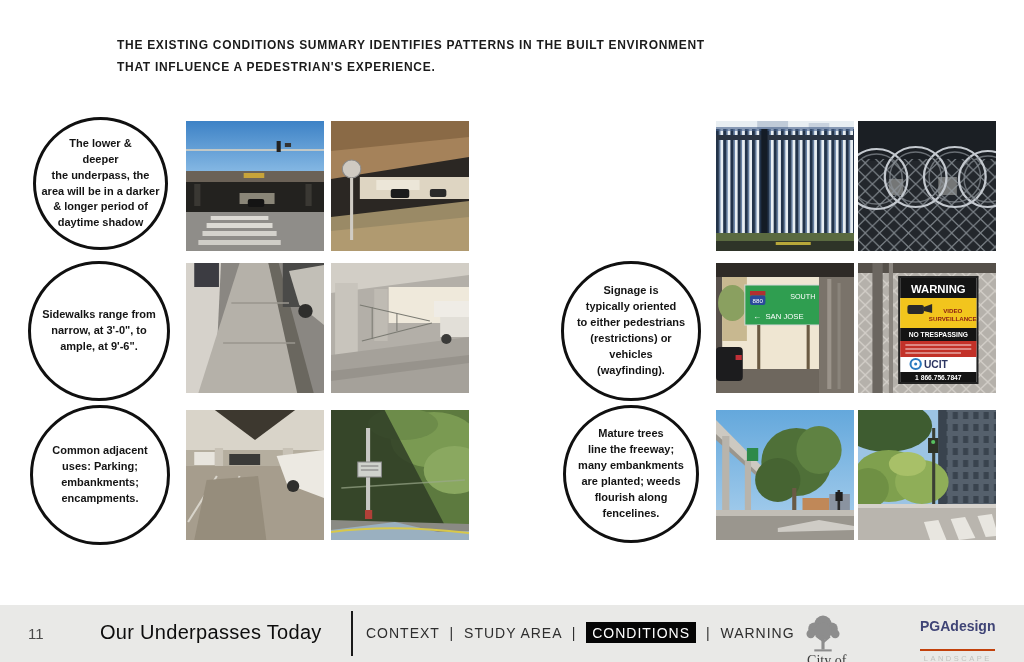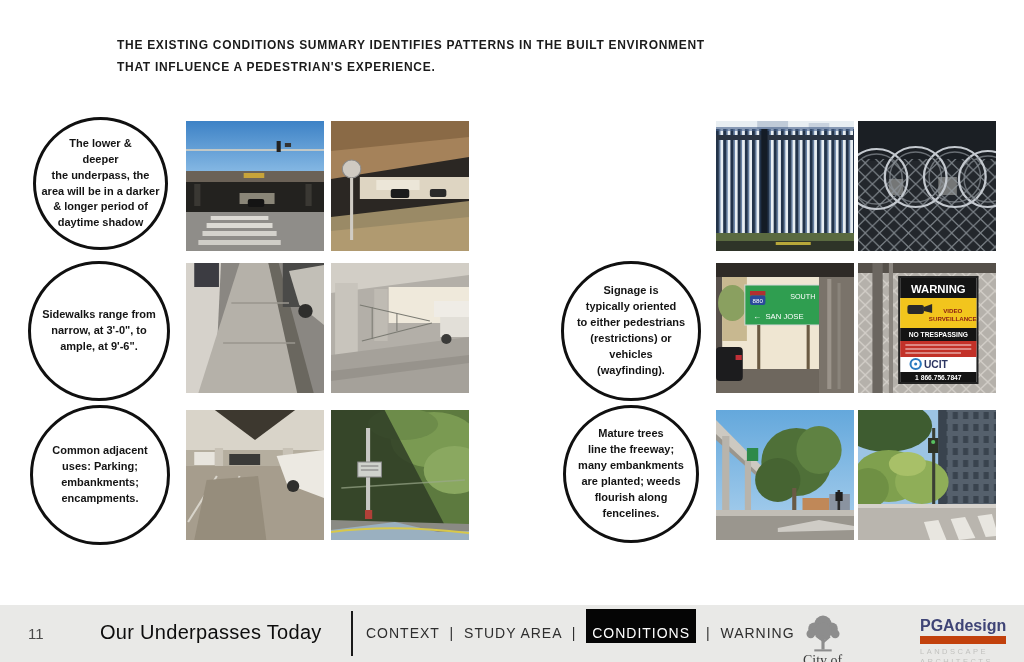--- a/index.html
+++ b/index.html
@@ -14,34 +14,34 @@
   .bubble{position:absolute;border:3px solid #101010;border-radius:50%;background:#fff;
           display:flex;align-items:center;justify-content:center;box-sizing:border-box;}
   .bubble span{display:block;width:96%;text-align:center;font-weight:bold;color:#141414;
           font-size:11px;line-height:1.45;white-space:pre-line;}
 
   
   .photo{position:absolute;width:138px;height:130px;overflow:hidden;background:#ccc;}
   .photo svg{width:100%;height:100%;display:block;}
 
   
-  .footer{position:absolute;left:0;top:605px;width:1024px;height:57px;background:#e9e9e7;}
+  .footer{position:absolute;left:0;top:605px;width:1024px;height:57px;background:#e9e9e7;text-align:center;}
   .page-num{position:absolute;left:28px;top:20px;font-size:15px;color:#4a4a4a;}
   .section-title{position:absolute;left:100px;top:16px;font-size:20px;font-weight:normal;
                  color:#0d0d0d;letter-spacing:.3px;}
   .fdivider{position:absolute;left:351px;top:6px;width:2px;height:45px;background:#1a1a1a;}
   .nav{position:absolute;left:366px;top:20px;font-size:14px;letter-spacing:1px;color:#2e2e2e;}
   .nav .sep{margin:0 5px;color:#2e2e2e;}
-  .nav .active{background:#050505;color:#ffffff;padding:16px 6px 2px;}
+  .nav .active{background:#050505;color:#ffffff;padding:3px 6px 2px;}
   .oakland{position:absolute;left:795px;top:8px;display:flex;align-items:center;flex-direction:column;}
   .oakland-text{margin-left:8px;font-family:"Liberation Serif",serif;font-size:14px;
                 color:#3d3d3d;line-height:1.15;}
   .pga{position:absolute;left:920px;top:12px;}
-  .pga-name{font-size:16px;font-weight:bold;color:#3f4476;border-bottom:8px solid #c2410c;
-            padding-bottom:1px;display:inline-block;}
+  .pga-name{font-size:14px;font-weight:bold;color:#3f4476;border-bottom:2px solid #c2410c;
+            padding-bottom:15px;display:inline-block;}
   .pga-sub{font-size:7.5px;letter-spacing:2.5px;color:#c2c2bf;line-height:1.3;margin-top:3px;}
 </style>
 </head>
 <body>
 
 <div class="page">
 
   <div class="title">
     <div>THE EXISTING CONDITIONS SUMMARY IDENTIFIES PATTERNS IN THE BUILT ENVIRONMENT</div>
     <div>THAT INFLUENCE A PEDESTRIAN'S EXPERIENCE.</div>

